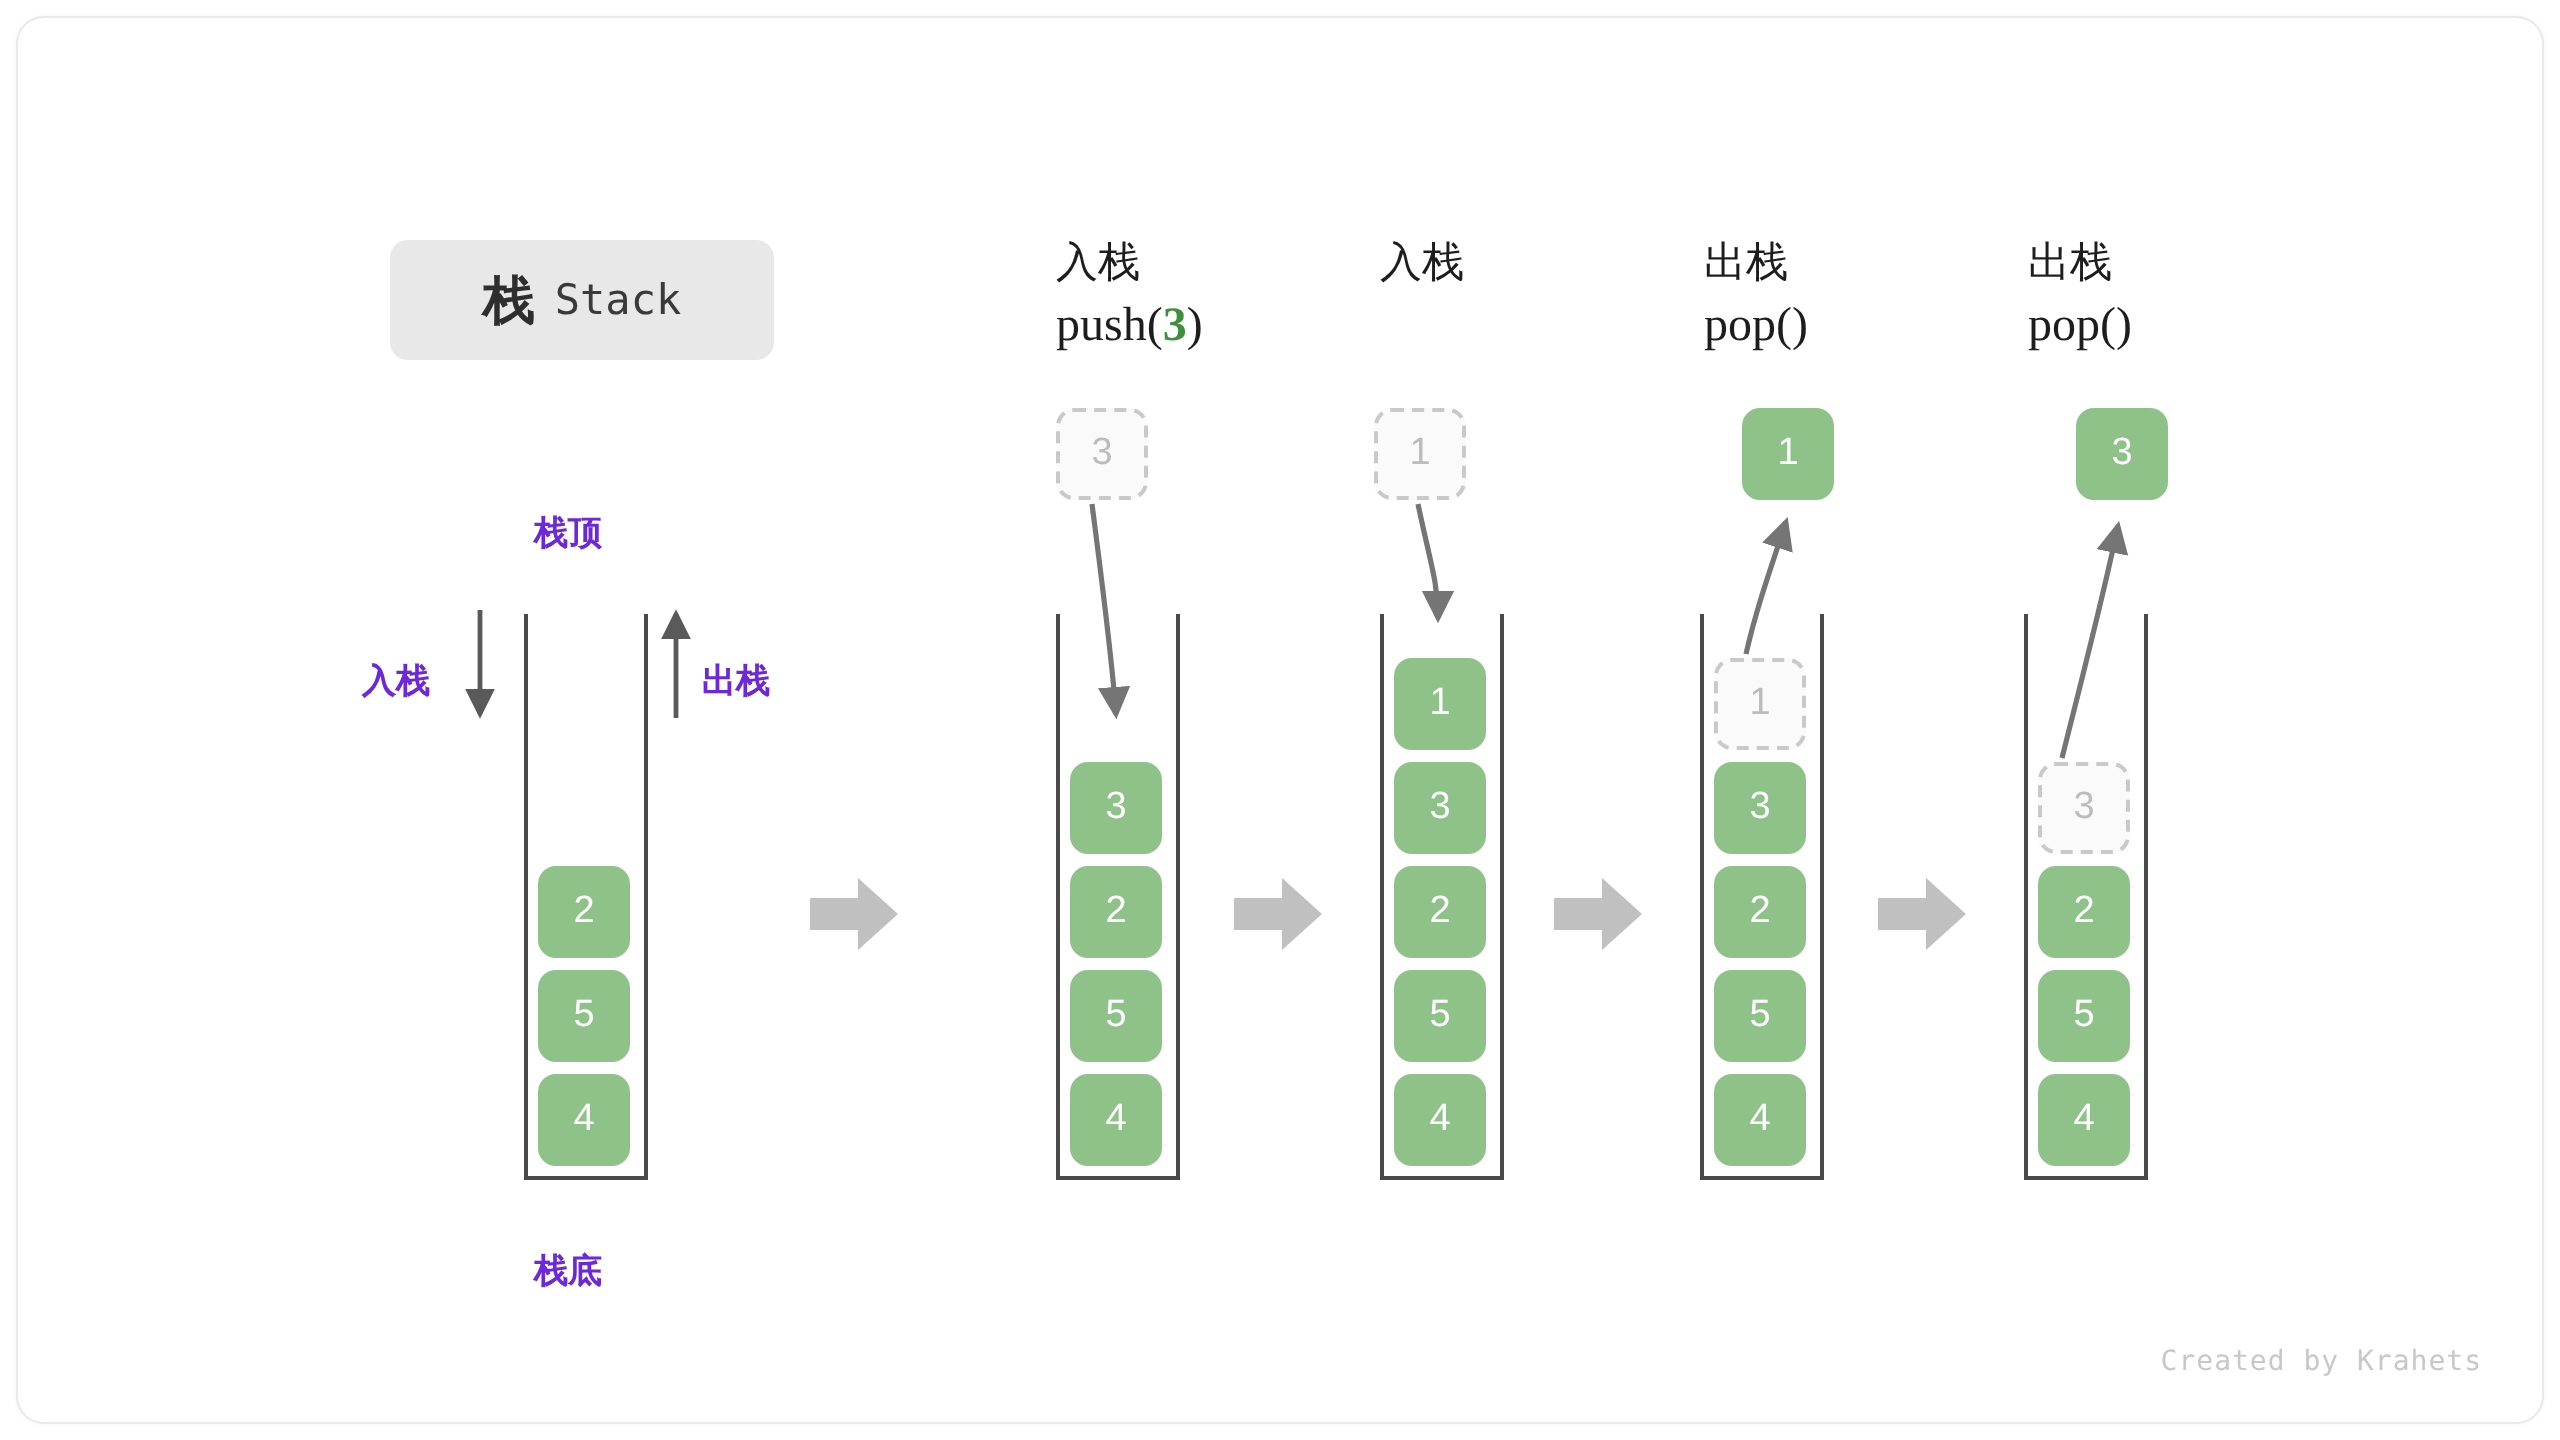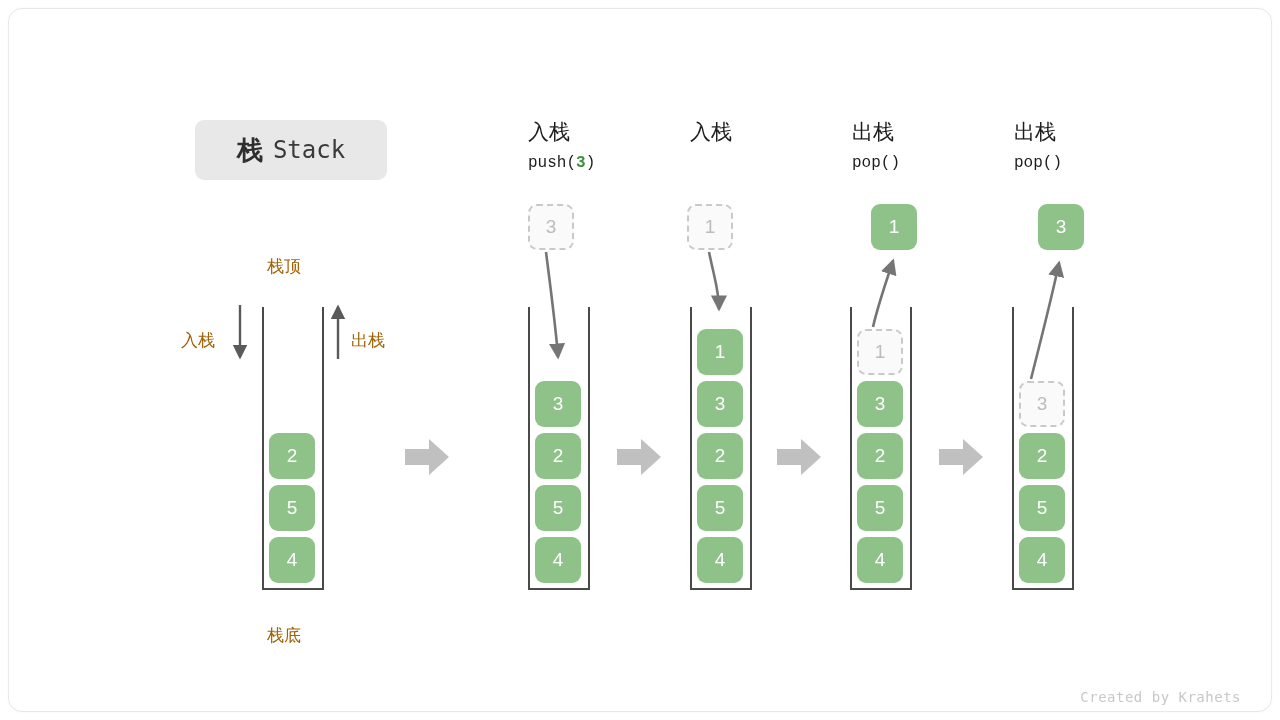--- a/index.html
+++ b/index.html
@@ -42,31 +42,31 @@
     box-sizing: border-box;
   }
   #title-chip .cn {
     font-size: 26px;
     font-weight: bold;
     color: #2e2e2e;
     letter-spacing: 0px;
   }
   #title-chip .en {
     font-family: "DejaVu Sans Mono", "Liberation Mono", monospace;
-    font-size: 24px;
+    font-size: 21px;
     color: #3a3a3a;
     margin-left: 10px;
   }
 
   
   .cn-label {
     position: absolute;
     font-size: 17px;
-    font-weight: normal;
-    color: #a16207;
+    font-weight: bold;
+    color: #6d28d9;
     white-space: nowrap;
   }
   #label-top    { left: 258px; top: 246px; }
   #label-bottom { left: 258px; top: 615px; }
   #label-push   { left: 172px; top: 320px; }
   #label-pop    { left: 342px; top: 320px; }
 
   
   .col-head {
     position: absolute;
@@ -74,22 +74,22 @@
     text-align: left;
     white-space: nowrap;
   }
   .col-head .l1 {
     font-size: 21px;
     font-weight: normal;
     color: #1d1d1d;
     line-height: 30px;
   }
   .col-head .l2 {
-    font-family: Liberation Mono, monospace;
-    font-size: 16px;
+    font-family: Liberation Serif, serif;
+    font-size: 24px;
     color: #1d1d1d;
     line-height: 32px;
     letter-spacing: 0px;
   }
   .col-head .l2 .arg { color: #3f8f3f; font-weight: bold; }
 
   
   .stack {
     position: absolute;
   }
@@ -140,21 +140,21 @@
     top: 0;
     width: 1264px;
     height: 704px;
     pointer-events: none;
   }
 
   
   #credit {
     position: absolute;
     right: 30px;
-    bottom: 6px;
+    bottom: 22px;
     font-family: "DejaVu Sans Mono", "Liberation Mono", monospace;
     font-size: 14px;
     color: #c8c8c8;
     letter-spacing: 0.5px;
   }
 </style>
 </head>
 <body>
 
 <div id="card">

